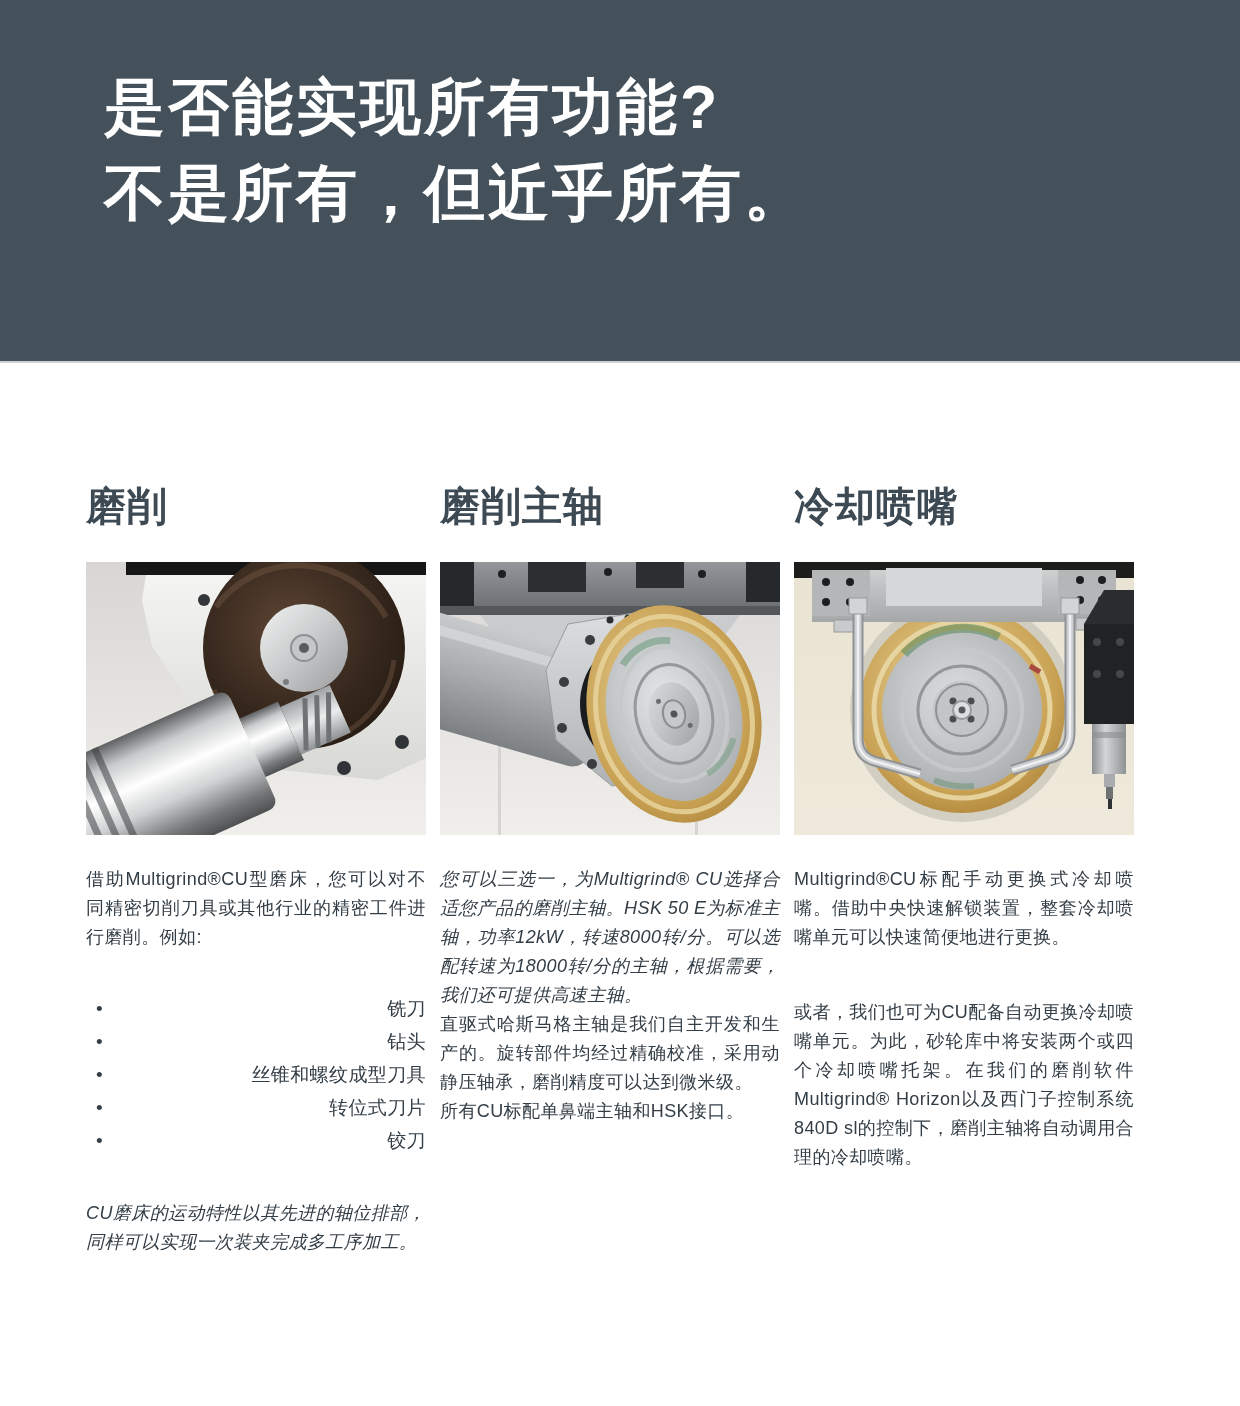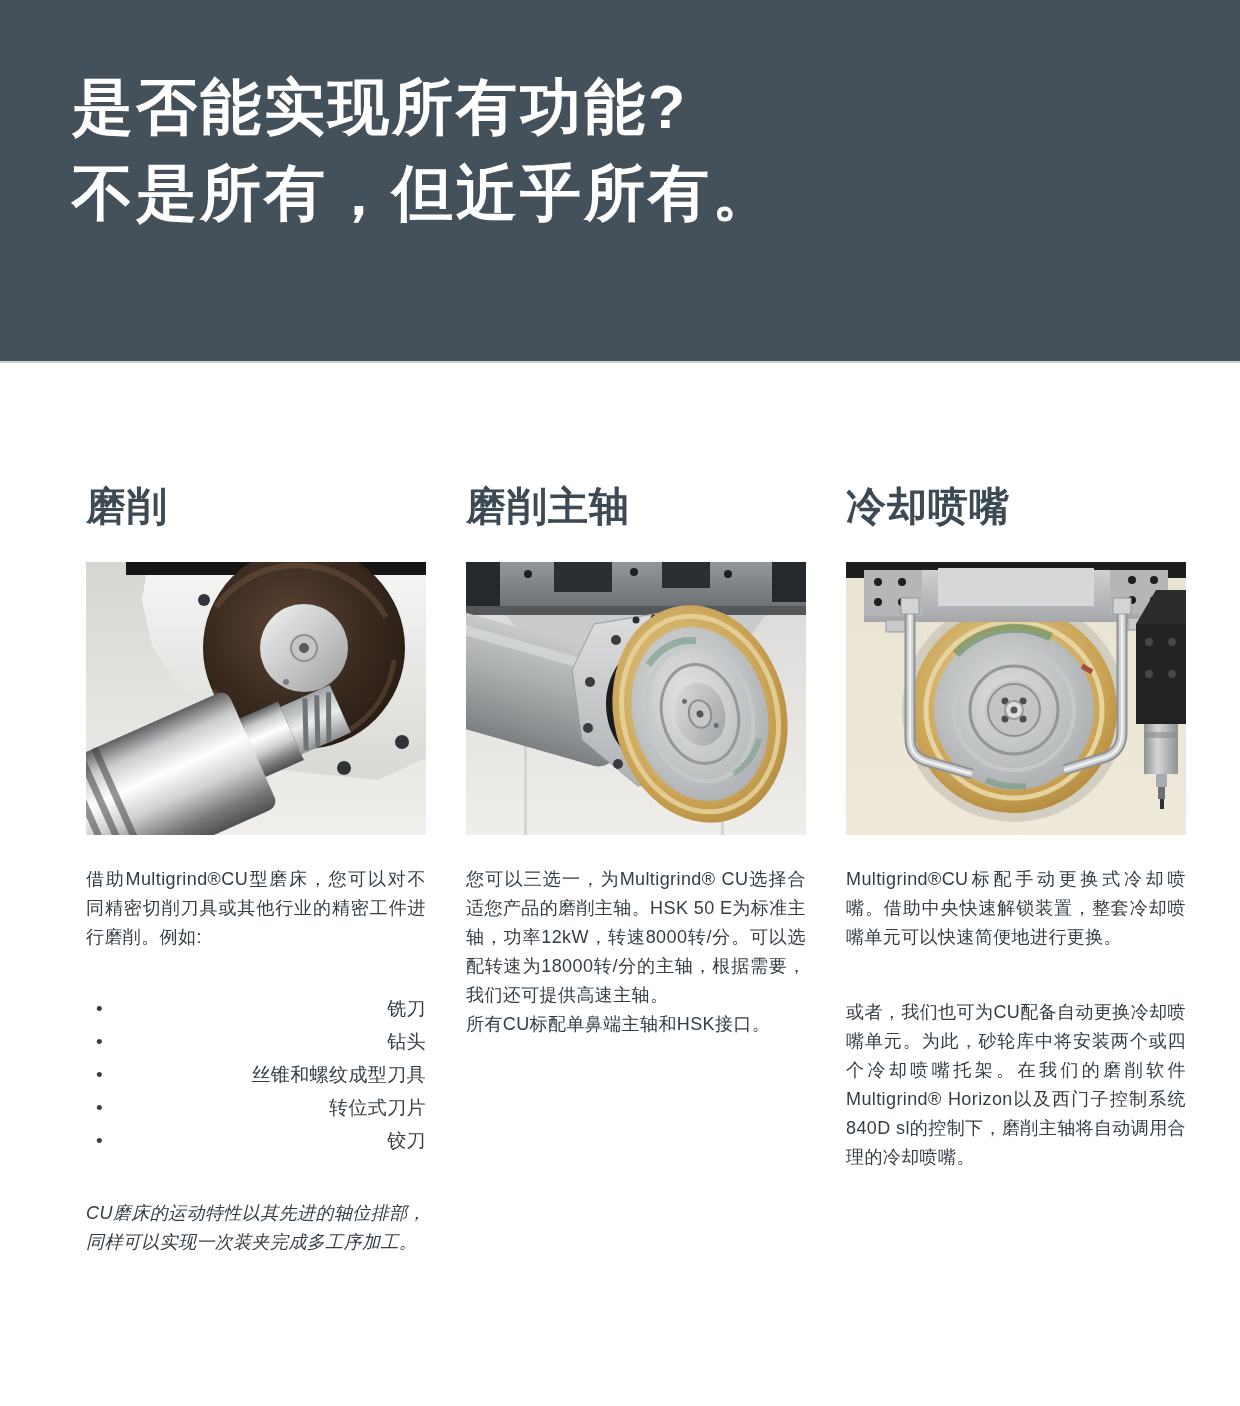--- a/index.html
+++ b/index.html
@@ -7,34 +7,34 @@
     width:1240px;height:1406px;background:#ffffff;position:relative;overflow:hidden;
     font-family:"Liberation Sans","DejaVu Sans",sans-serif;
     color:#333d45;
   }
   
   .hero{
     box-sizing:border-box;
     height:363px;width:1240px;
     background:#44515b;
     border-bottom:2px solid #ccd1d3;
-    padding:64px 60px 0 72px;
+    padding:64px 60px 0 104px;
   }
   .hero-line{
     color:#ffffff;
     font-size:61px;
     font-weight:700;
     line-height:86px;
     letter-spacing:3px;
     white-space:nowrap;
   }
   
   .columns{
     display:flex;
-    gap:40px;
+    gap:14px;
     margin:0 90px 0 86px;
   }
   .col{width:340px;flex:0 0 340px;}
   .col h2{
     margin:122px 0 0 0;
     font-size:40px;
     line-height:42px;
     font-weight:700;
     color:#3d4a54;
     letter-spacing:1px;
@@ -48,21 +48,21 @@
     margin:0;
     font-size:18px;
     line-height:29px;
     text-align:justify;
     letter-spacing:0.4px;
   }
   .col .p1{margin-top:30px;}
   .col-left .p2{margin-top:42px;font-style:italic;}
   .col-right .p2{margin-top:46px;}
   .col-mid p{margin-top:0;}
-  .col-mid .p1{margin-top:30px;}
+  .col-mid .p1{margin-top:30px;font-style:italic;}
   ul.bullets{
     list-style:none;
     margin:40px 0 0 0;
     padding:0;
     text-align:right;
   }
   ul.bullets li{
     position:relative;
     padding-left:50px;
     font-size:19px;
@@ -231,20 +231,21 @@
         <path d="M286,190 a60,78 0 0 1 -34,28" stroke="#6f9c80" stroke-width="6" fill="none" opacity="0.5"></path>
         <ellipse cx="234" cy="152" rx="25" ry="32" fill="url(#p2hub)"></ellipse>
         <ellipse cx="234" cy="152" rx="11" ry="14" fill="#c6c8c9" stroke="#8c8f91" stroke-width="2"></ellipse>
         <circle cx="234" cy="152" r="3.5" fill="#525456"></circle>
         <circle cx="222" cy="136" r="2.5" fill="#6a6d6f"></circle>
         <circle cx="247" cy="167" r="2.5" fill="#6a6d6f"></circle>
       </g>
     </svg>
 
     <p class="p1">您可以三选一，为Multigrind® CU选择合适您产品的磨削主轴。HSK 50 E为标准主轴，功率12kW，转速8000转/分。可以选配转速为18000转/分的主轴，根据需要，我们还可提供高速主轴。</p>
+    <p>直驱式哈斯马格主轴是我们自主开发和生产的。旋转部件均经过精确校准，采用动静压轴承，磨削精度可以达到微米级。</p>
     <p>所有CU标配单鼻端主轴和HSK接口。</p>
   </section>
 
   <section class="col col-right">
     <h2>冷却喷嘴</h2>
 
     <svg class="photo" viewBox="0 0 340 273" xmlns="http://www.w3.org/2000/svg" aria-hidden="true">
       <defs>
         <linearGradient id="p3bg" x1="0" y1="0" x2="0" y2="1">
           <stop offset="0" stop-color="#e9e3d3"></stop>

